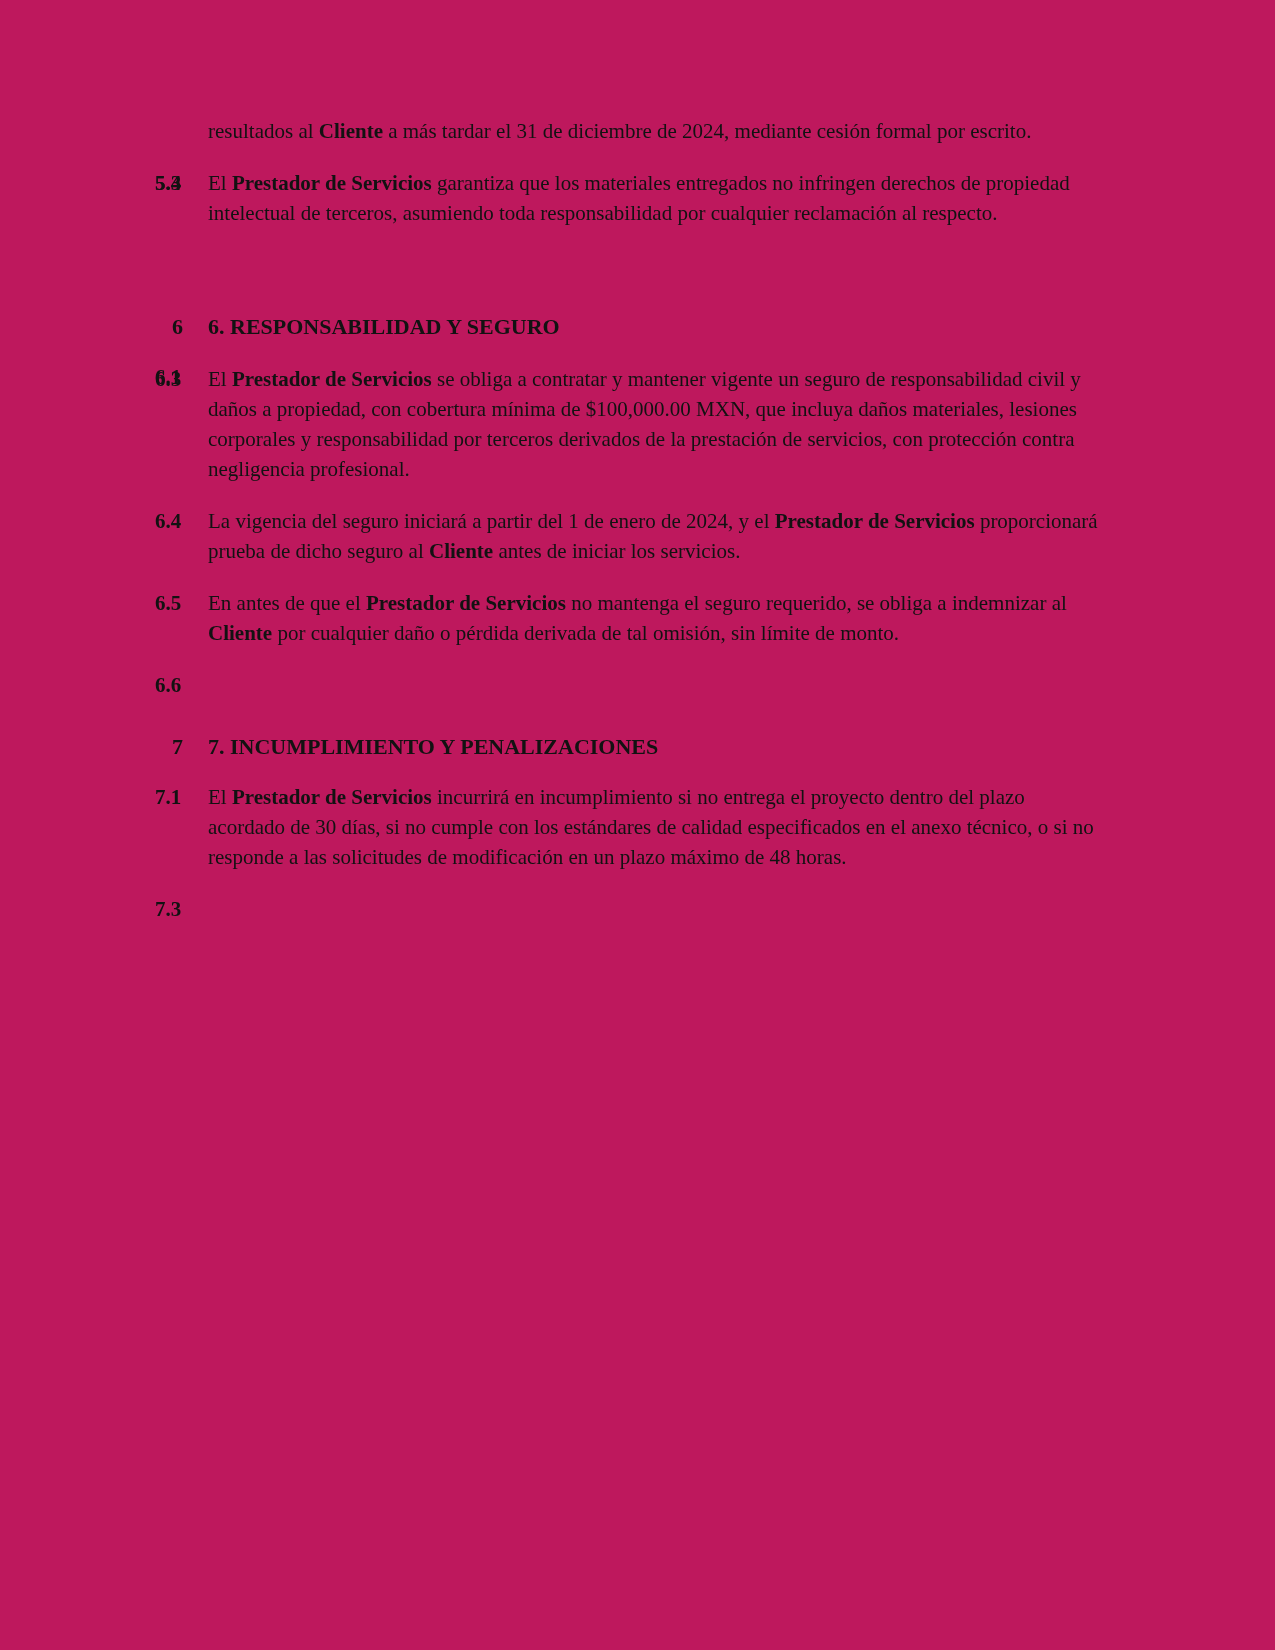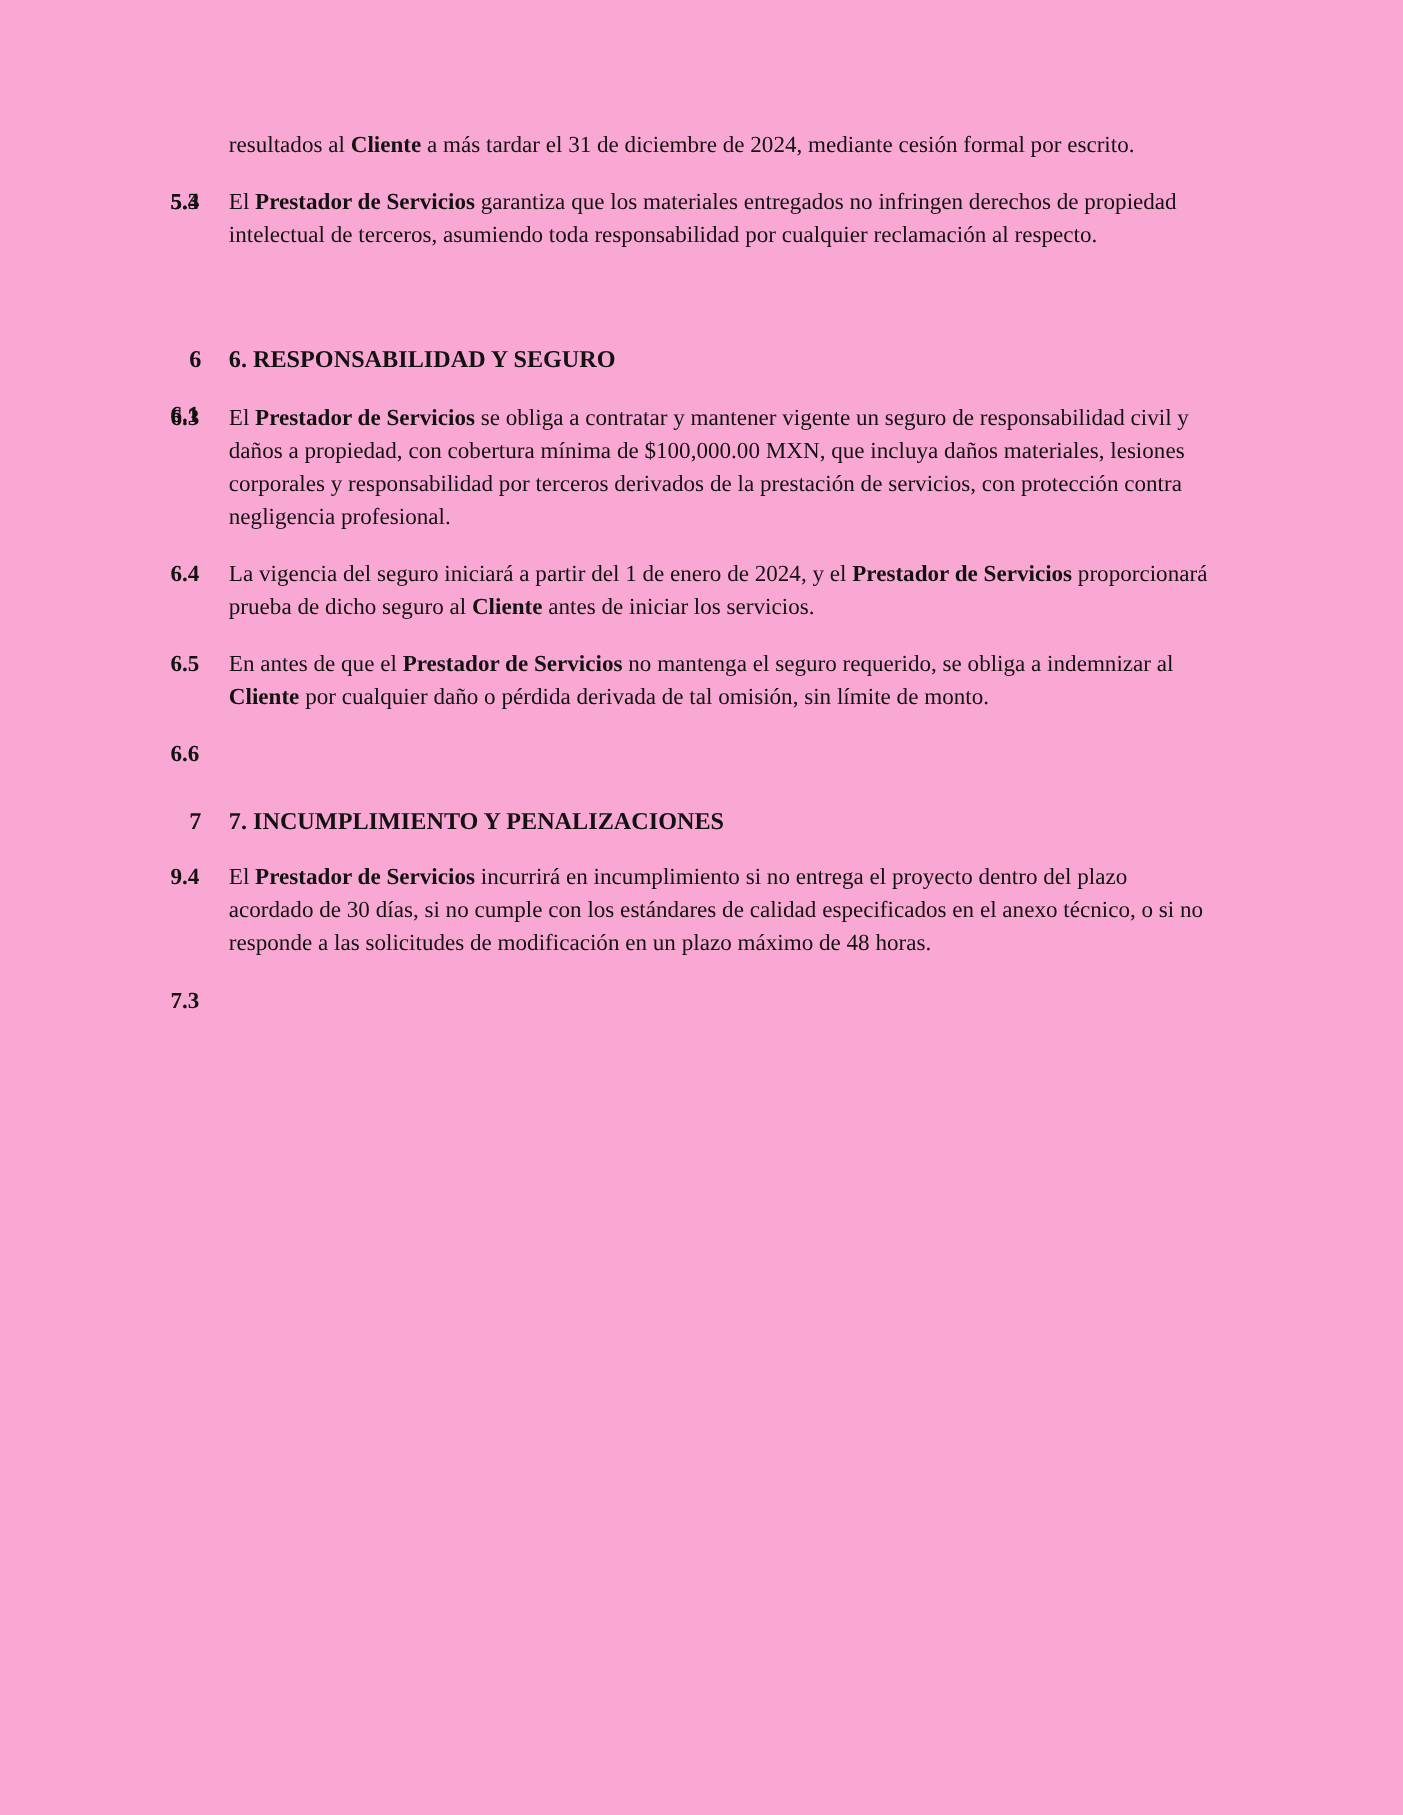--- a/index.html
+++ b/index.html
@@ -5,21 +5,21 @@
   html,body{margin:0;padding:0;background:#ffffff;}
   body{
     width:1275px;height:1650px;
     font-family:"Liberation Serif","DejaVu Serif",serif;
     color:#121212;
     -webkit-font-smoothing:antialiased;
   }
   .page{
     position:relative;
     width:1275px;height:1650px;
-    background:#f9a8d4;
+    background:#be185d;
     overflow:hidden;
   }
   .content{
     box-sizing:content-box;
     margin-left:208px;
     padding-top:116px;
     width:892px;
     font-size:21px;
     line-height:30px;
   }
@@ -57,16 +57,16 @@
       <div class="para"><span class="text"><span>resultados al </span><b>Cliente</b><span> a más tardar el 31 de diciembre de 2024, mediante cesión formal por escrito.</span></span></div>
       <div class="para"><span class="num">5.3</span></div>
       <div class="para"><span class="num">5.4</span><span class="text"><span>El </span><b>Prestador de Servicios</b><span> garantiza que los materiales entregados no infringen derechos de propiedad intelectual de terceros, asumiendo toda responsabilidad por cualquier reclamación al respecto.</span></span></div>
       <div class="heading"><span class="num">6</span><span class="text"><b>6. RESPONSABILIDAD Y SEGURO</b></span></div>
       <div class="para"><span class="num">6.1</span></div>
       <div class="para"><span class="num">6.3</span><span class="text"><span>El </span><b>Prestador de Servicios</b><span> se obliga a contratar y mantener vigente un seguro de responsabilidad civil y daños a propiedad, con cobertura mínima de $100,000.00 MXN, que incluya daños materiales, lesiones corporales y responsabilidad por terceros derivados de la prestación de servicios, con protección contra negligencia profesional.</span></span></div>
       <div class="para"><span class="num">6.4</span><span class="text"><span>La vigencia del seguro iniciará a partir del 1 de enero de 2024, y el </span><b>Prestador de Servicios</b><span> proporcionará prueba de dicho seguro al </span><b>Cliente</b><span> antes de iniciar los servicios.</span></span></div>
       <div class="para"><span class="num">6.5</span><span class="text"><span>En antes de que el </span><b>Prestador de Servicios</b><span> no mantenga el seguro requerido, se obliga a indemnizar al </span><b>Cliente</b><span> por cualquier daño o pérdida derivada de tal omisión, sin límite de monto.</span></span></div>
       <div class="para"><span class="num">6.6</span></div>
       <div class="heading"><span class="num">7</span><span class="text"><b>7. INCUMPLIMIENTO Y PENALIZACIONES</b></span></div>
-      <div class="para"><span class="num">9.4</span><span class="text"><span>El </span><b>Prestador de Servicios</b><span> incurrirá en incumplimiento si no entrega el proyecto dentro del plazo acordado de 30 días, si no cumple con los estándares de calidad especificados en el anexo técnico, o si no responde a las solicitudes de modificación en un plazo máximo de 48 horas.</span></span></div>
+      <div class="para"><span class="num">7.1</span><span class="text"><span>El </span><b>Prestador de Servicios</b><span> incurrirá en incumplimiento si no entrega el proyecto dentro del plazo acordado de 30 días, si no cumple con los estándares de calidad especificados en el anexo técnico, o si no responde a las solicitudes de modificación en un plazo máximo de 48 horas.</span></span></div>
       <div class="para"><span class="num">7.3</span></div>
     </div>
 </div>
 
 </body></html>

